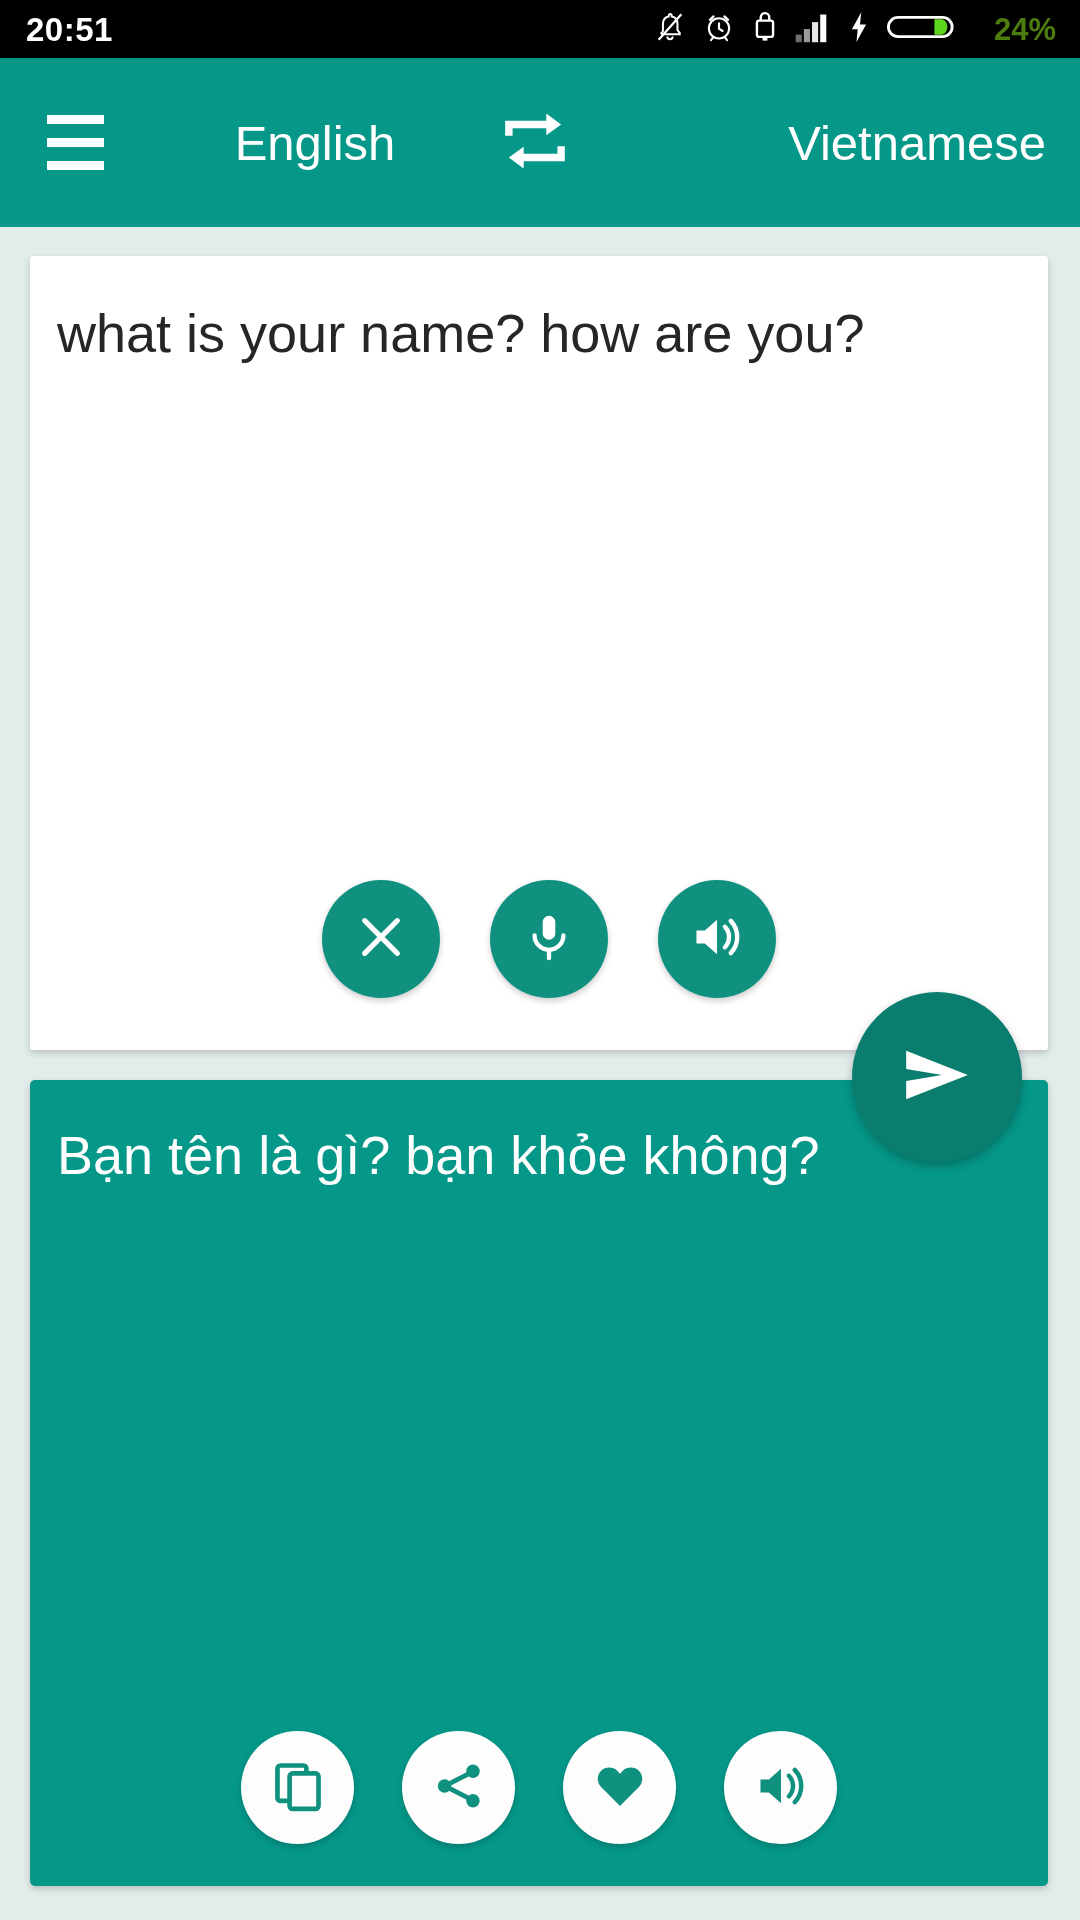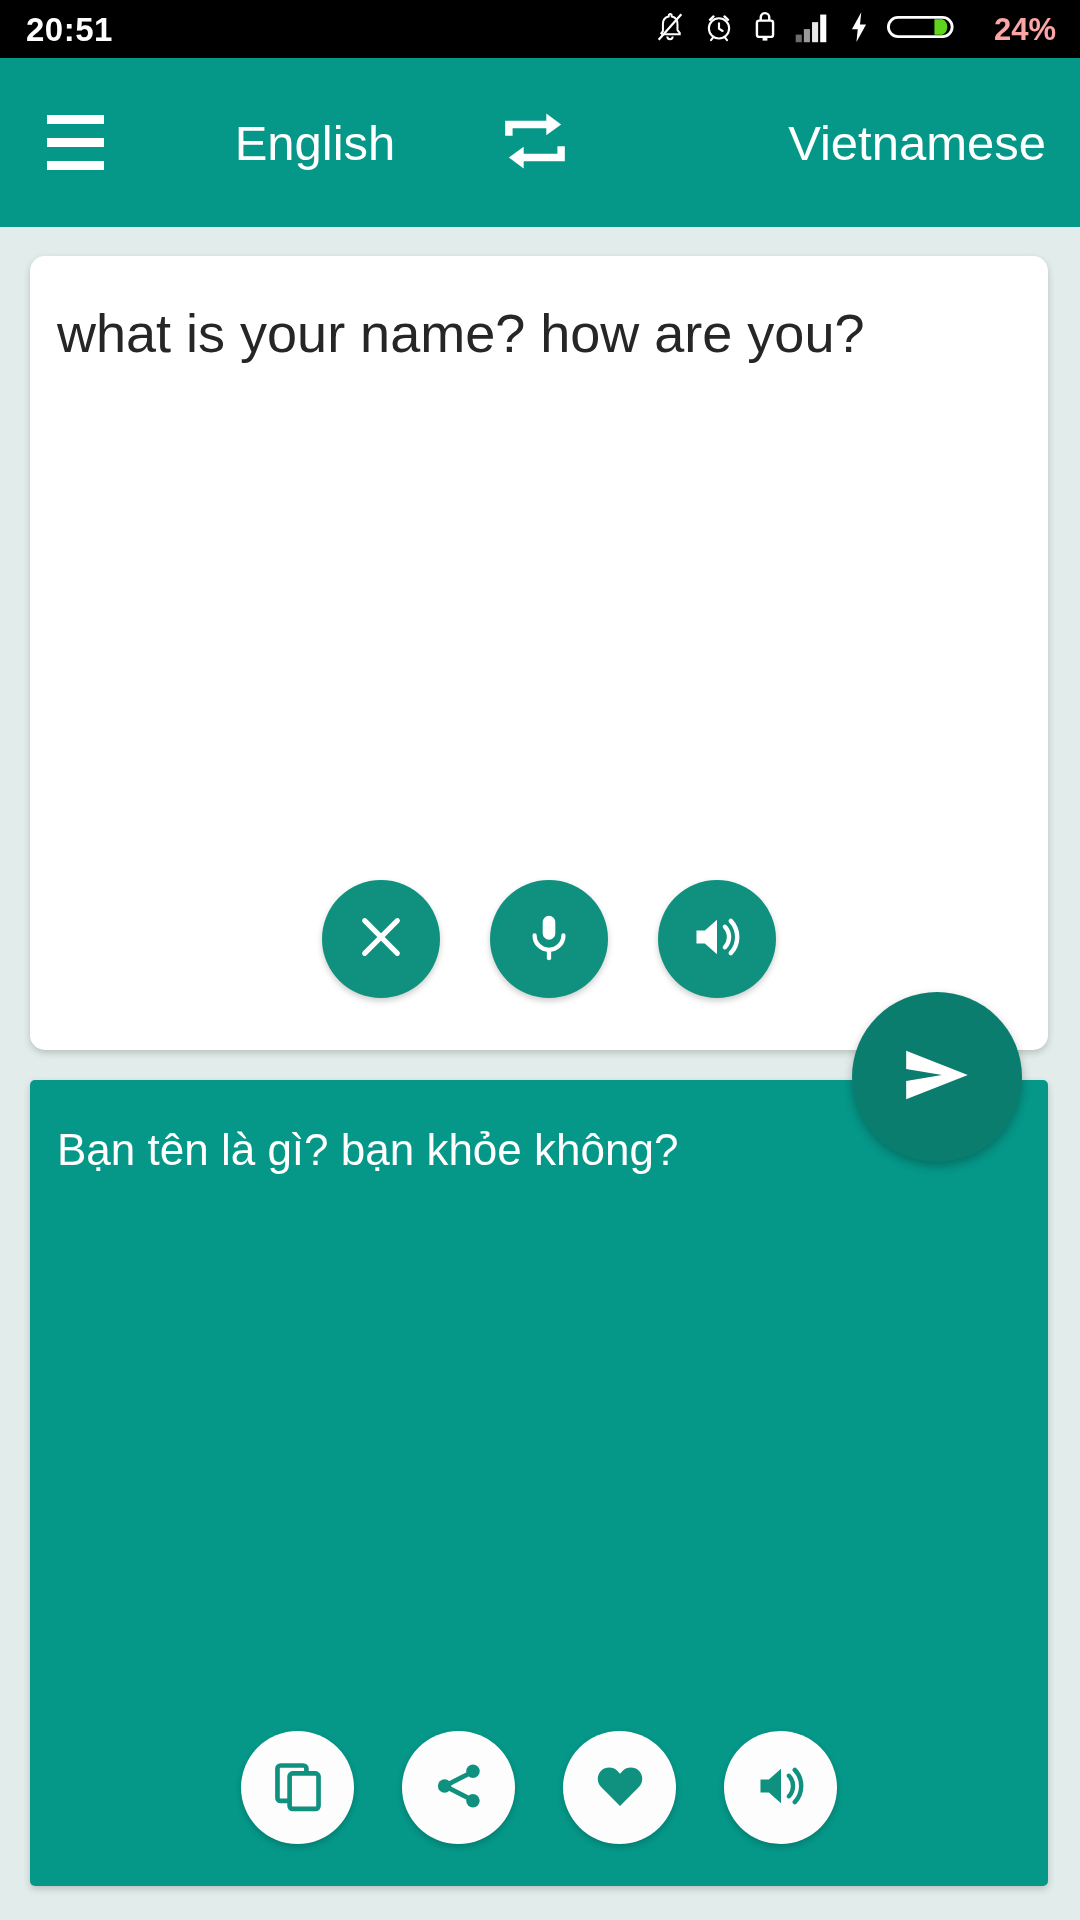--- a/index.html
+++ b/index.html
@@ -20,21 +20,21 @@
   }
   .status-time{
     color:#ffffff; font-size:33px; font-weight:bold;
     letter-spacing:0.5px; line-height:1;text-align:center;
   }
   .status-right{
     margin-left:auto; display:flex; align-items:center; gap:17px;
   }
   .sicon{ display:block; }
   .status-batt-pct{
-    color:#fca5a5; font-size:31px; font-weight:bold;
+    color:#4d7c0f; font-size:31px; font-weight:bold;
     margin-left:22px; line-height:1;
   }
 
   
   .toolbar{
     position:absolute; top:58px; left:0;
     width:1080px; height:169px;
     background:#059788;
     display:flex; align-items:center;
   }
@@ -55,21 +55,21 @@
   .swap-btn{
     width:110px; height:169px;
     display:flex; align-items:center; justify-content:center;
   }
 
   
   .source-card{
     position:absolute; left:30px; top:256px;
     width:1018px; height:794px;
     background:#ffffff;
-    border-radius:15px;
+    border-radius:3px;
     box-shadow:0 3px 7px rgba(0,0,0,0.19);
   }
   .source-text{
     position:absolute; left:27px; top:44px;
     width:940px;
     color:#262626; font-size:54px; line-height:1.25;
     word-wrap:break-word;
   }
   .source-actions{
     position:absolute; left:0; bottom:52px;
@@ -98,21 +98,21 @@
   .result-card{
     position:absolute; left:30px; top:1080px;
     width:1018px; height:806px;
     background:#059788;
     border-radius:5px;
     box-shadow:0 3px 7px rgba(0,0,0,0.19);
   }
   .result-text{
     position:absolute; left:27px; top:42px;
     width:900px;
-    color:#ffffff; font-size:44px; line-height:1.25;
+    color:#ffffff; font-size:54px; line-height:1.25;
     word-wrap:break-word;
   }
   .result-actions{
     position:absolute; left:0; bottom:42px;
     width:1018px;
     display:flex; justify-content:center; align-items:center;
     gap:48px;
   }
   .circ-white{
     width:113px; height:113px; border-radius:50%;

